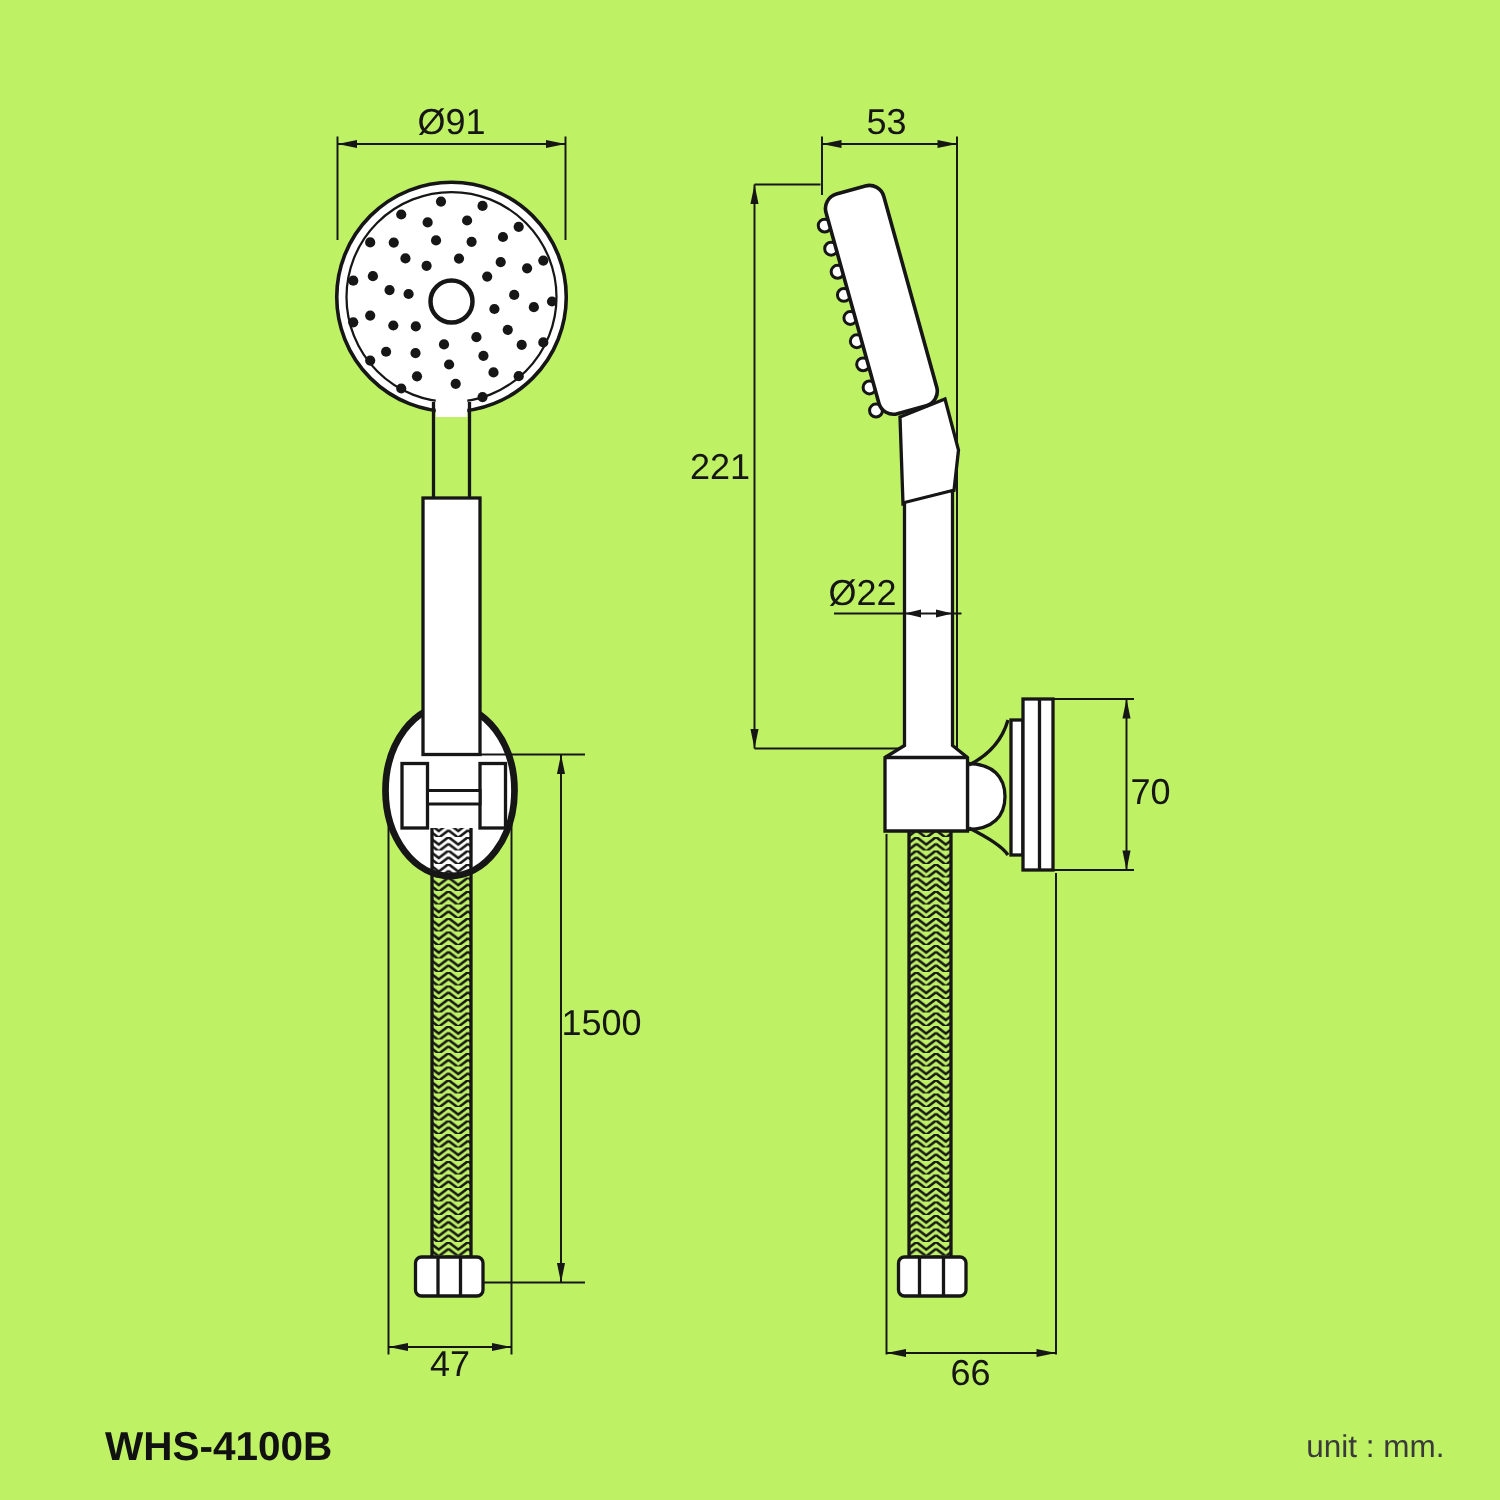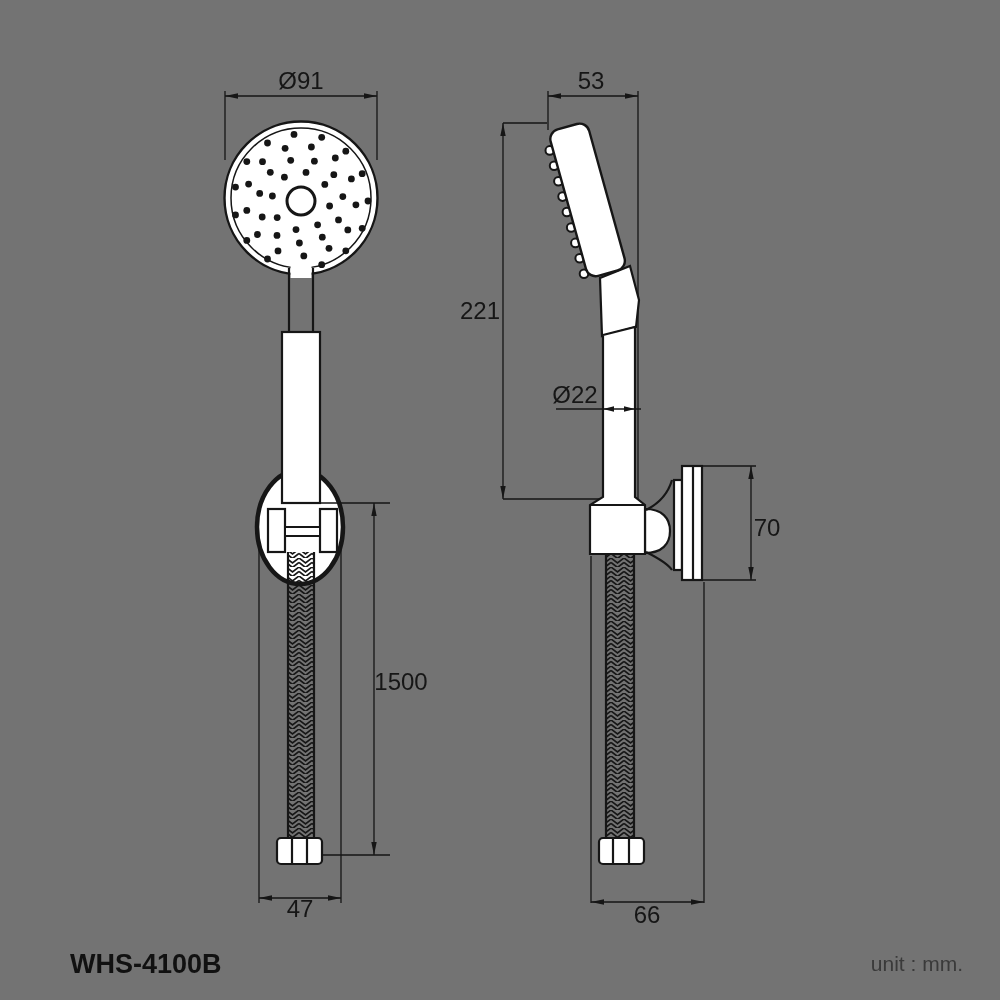--- a/index.html
+++ b/index.html
@@ -1,17 +1,17 @@
 <!DOCTYPE html>
 <html style="--line: #161616;"><head>
 <meta charset="utf-8">
 <style>
   :root { --line:#161616; }
   html,body { margin:0; padding:0; background:#ffffff; }
-  .canvas { position:relative; width:1000px; height:1000px; background:#737373; overflow:hidden;
+  .canvas { position:relative; width:1000px; height:1000px; background:#bef264; overflow:hidden;
             font-family:"Liberation Sans", sans-serif; }
   svg { display:block; }
   .o   { fill:#fff; stroke:var(--line); stroke-width:2.2; }
   .o24 { fill:#fff; stroke:var(--line); stroke-width:2.4; }
   .ln  { fill:none; stroke:var(--line); stroke-width:2.2; }
   .thin{ fill:none; stroke:var(--line); stroke-width:1.5; }
   .d   { fill:none; stroke:var(--line); stroke-width:1.3; }
   .arr { fill:var(--line); stroke:none; }
   .dt  { font:24px "Liberation Sans", sans-serif; fill:var(--line); text-anchor:middle; }
   .model { font:700 27px "Liberation Sans", sans-serif; fill:#111; }

